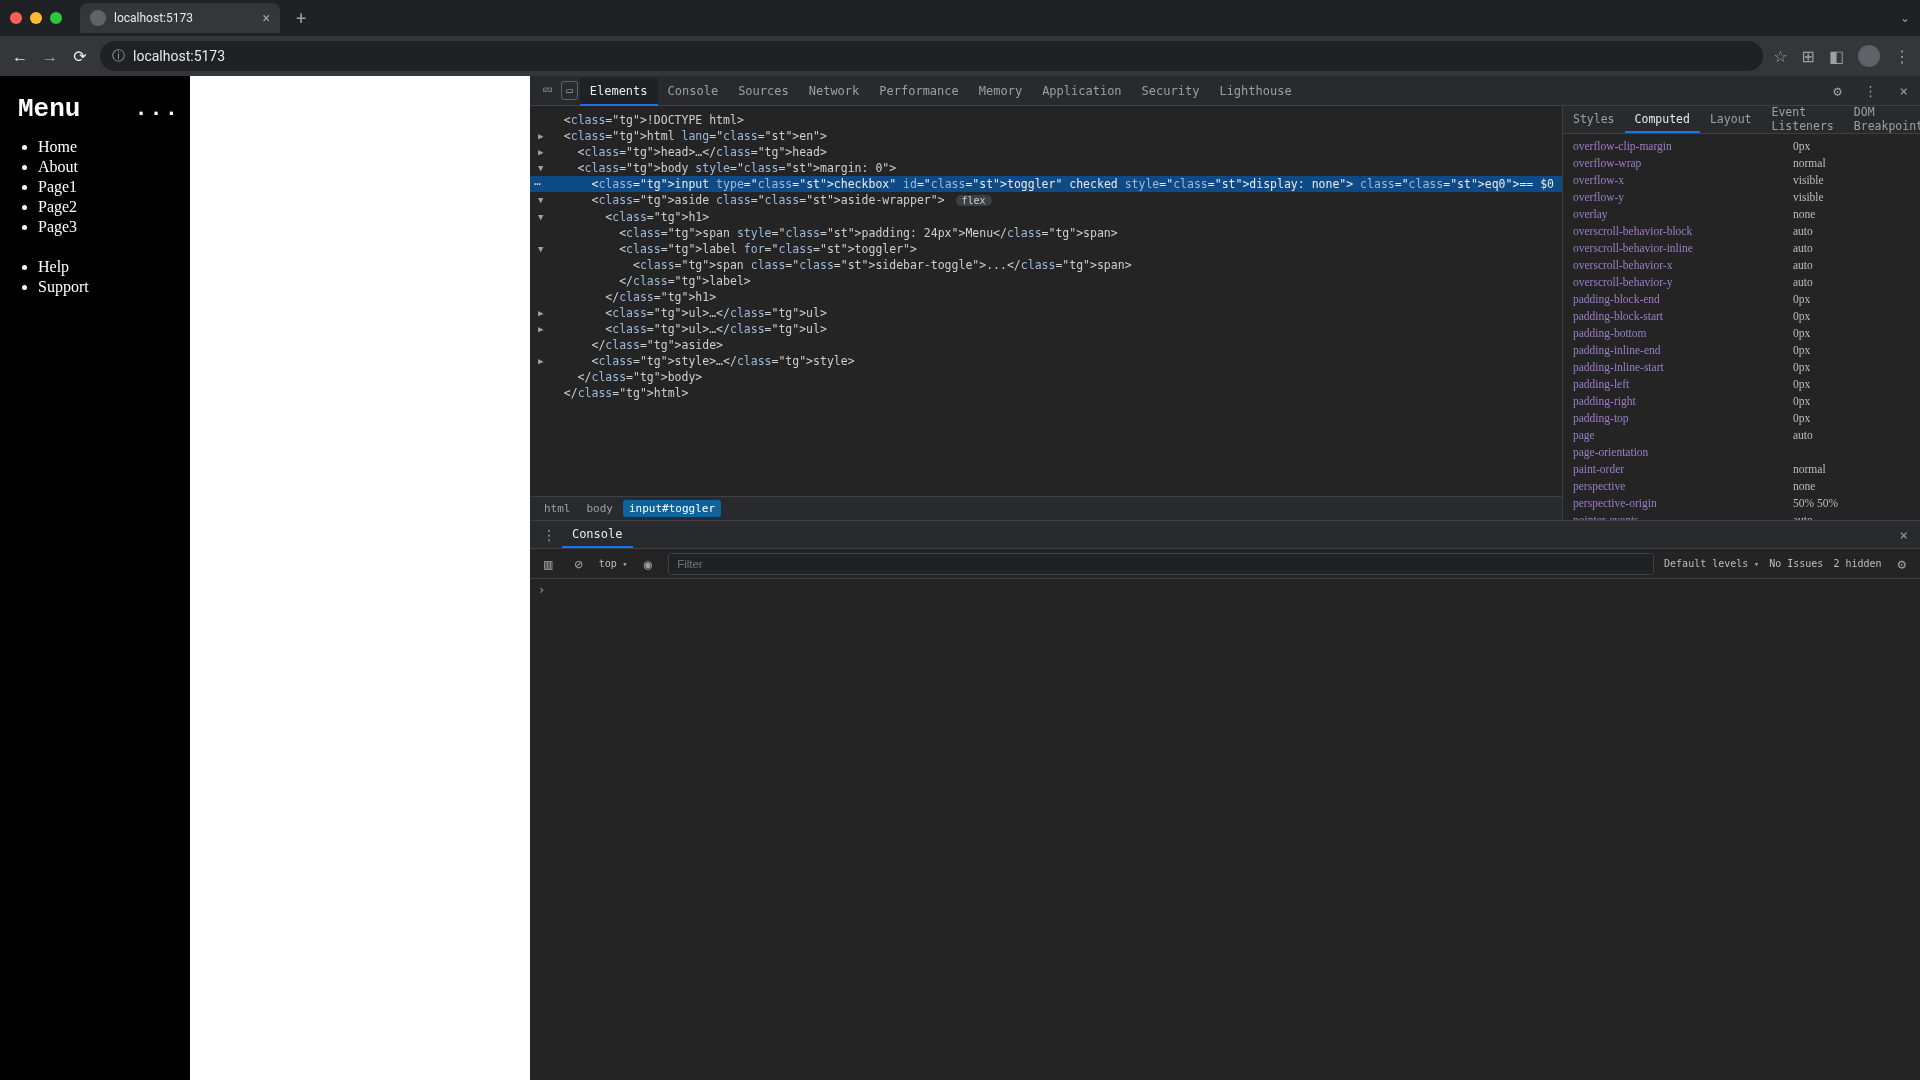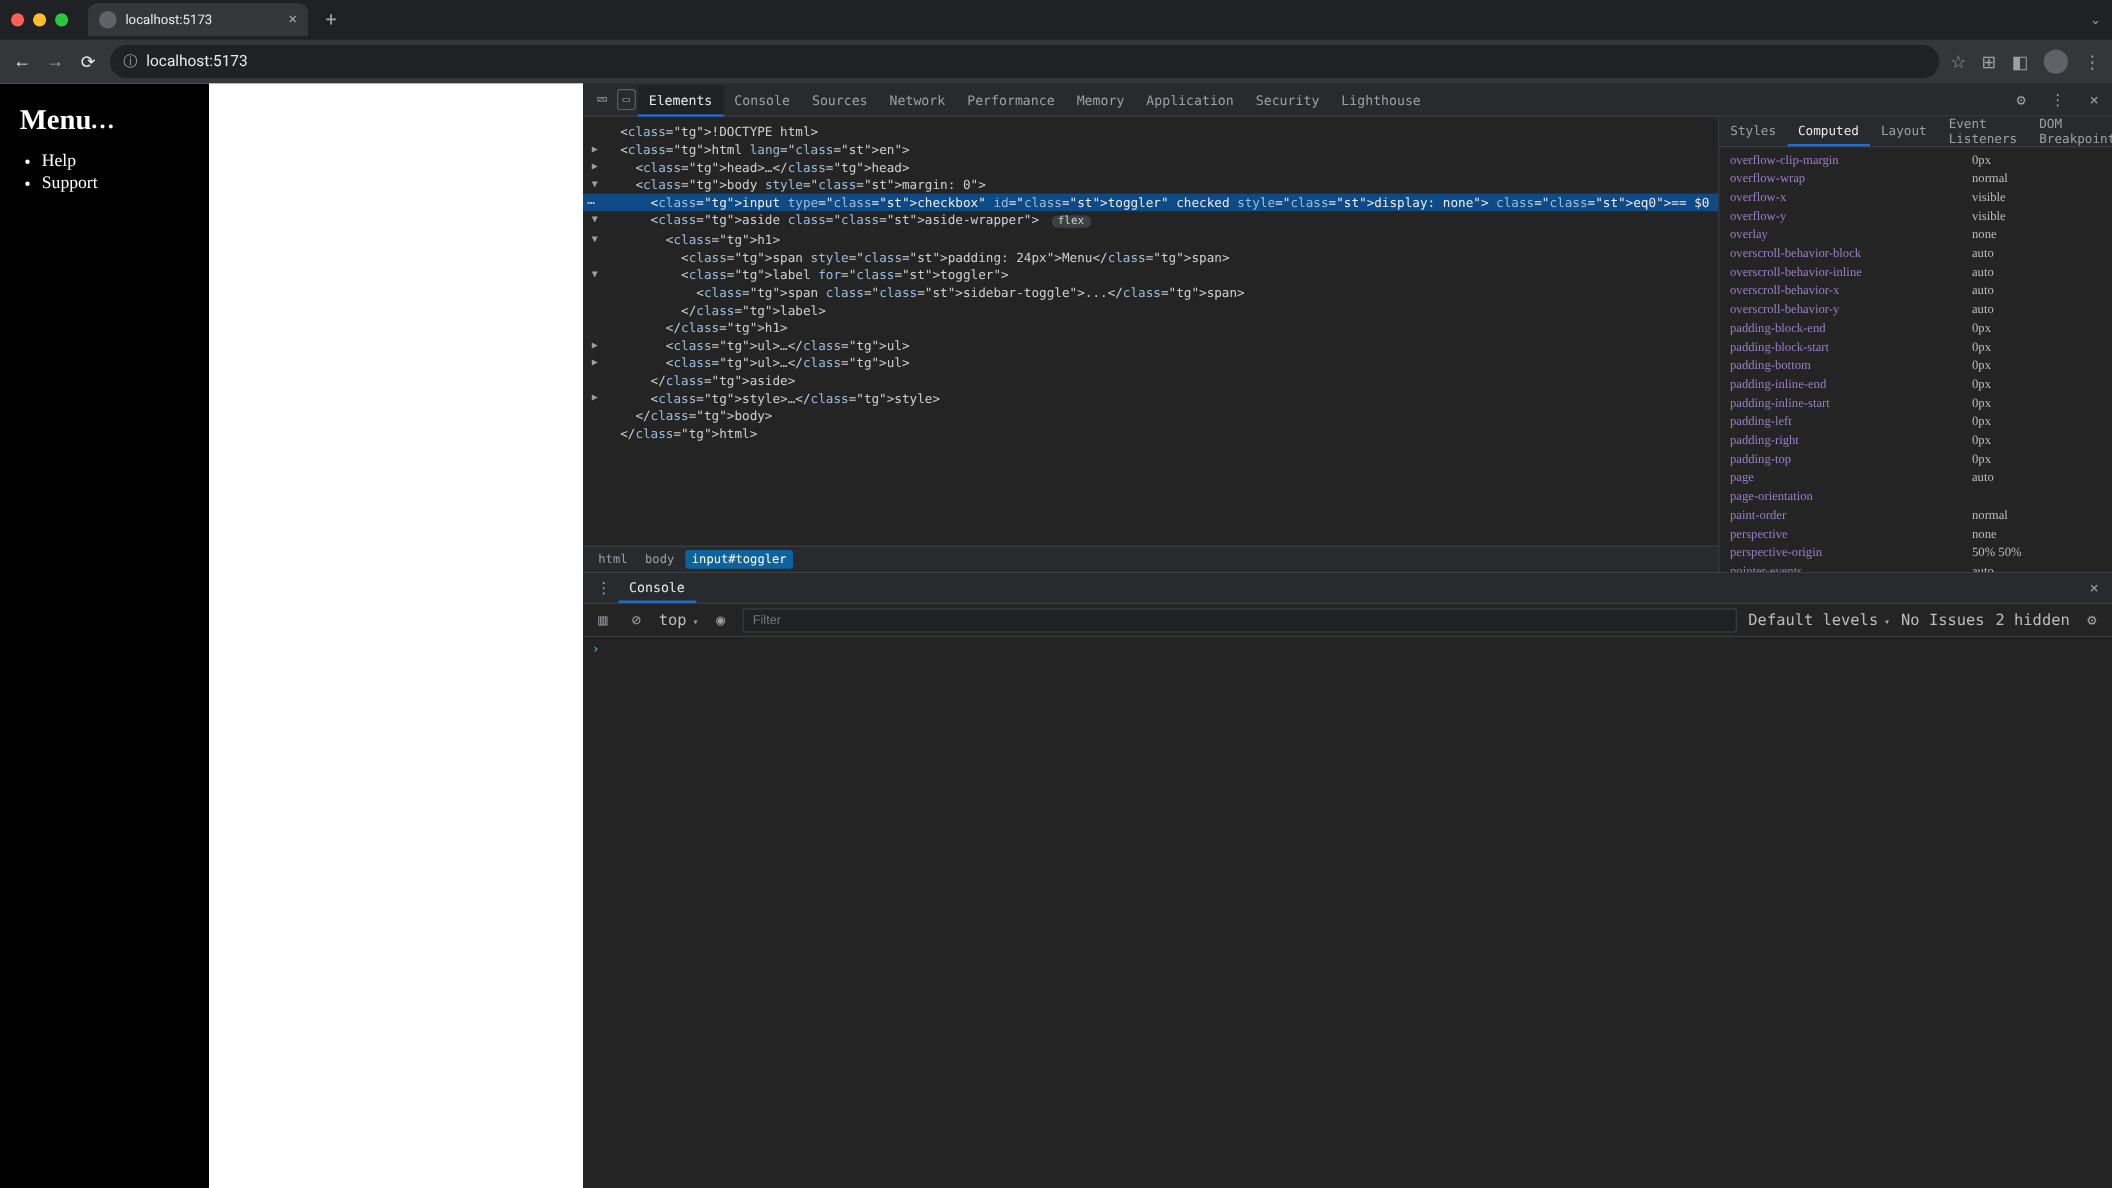--- a/index.html
+++ b/index.html
@@ -45,21 +45,21 @@
   .omni-ico{color:#9aa0a6;font-size:13px;}
   .toolbar-right{display:flex;gap:14px;align-items:center;color:#9aa0a6;font-size:16px;}
   .avatar{width:22px;height:22px;border-radius:50%;background:#5f6368;}
   
   
   .content-row{ display:flex; height: calc(1080px - 76px); }
   
   
   .page { width:582px; background:#fff; display:flex; }
   .sidebar { width:190px; background:#000; color:#fff; padding:14px 10px 20px 18px; font-family: "Times New Roman", serif;}
-  .sidebar h1{ display:flex; align-items:center; margin:4px 0 14px 0; font-size:26px; font-weight:bold;}
+  .sidebar h1{ display:flex; justify-content:space-between; align-items:center; margin:4px 0 14px 0; font-size:26px; font-weight:bold;font-family:Liberation Mono, monospace;}
   .sidebar h1 .dots{letter-spacing:2px; font-size:22px;}
   .sidebar ul{ margin:6px 0 22px 0; padding-left:20px; }
   .sidebar li{ font-size:16px; margin:2px 0; }
   .page-main{flex:1;background:#fff;}
   
   
   .devtools{ flex:1; background:#242424; color:#cfcfcf; display:flex; flex-direction:column; font-family: Menlo, Consolas, monospace; font-size:12px;}
   .dt-tabs{ height:30px; background:#292a2d; display:flex; align-items:center; border-bottom:1px solid #3c4043; padding:0 6px; gap:2px;}
   .dt-tab{ padding:6px 10px; color:#9aa0a6; cursor:pointer; border-bottom:2px solid transparent;}
   .dt-tab.active{ color:#e8eaed; border-bottom:2px solid #1a73e8; background:#202124;}
@@ -94,21 +94,21 @@
   .cprop{color:#9b7fc9;width:210px;}
   .cval{color:#bdbdbd;}
   
   
   .drawer{ height:560px; border-top:1px solid #3c4043; background:#242424; display:flex; flex-direction:column;}
   .drawer-tabs{height:28px;display:flex;align-items:center;background:#292a2d;border-bottom:1px solid #3c4043;padding:0 6px;}
   .drawer-tab{padding:5px 10px;color:#e8eaed;border-bottom:2px solid #1a73e8;font-size:12px;}
   .drawer-close{margin-left:auto;color:#9aa0a6;padding:0 6px;font-size:14px;}
   .drawer-toolbar{height:30px;display:flex;align-items:center;gap:10px;padding:0 8px;border-bottom:1px solid #3c4043;}
   .filter-box{flex:1;background:#202124;border:1px solid #3c4043;border-radius:3px;height:22px;padding:0 8px;color:#9aa0a6;font-size:11.5px;outline:none;}
-  .pill2{font-size:14px;color:#bdbdbd;}
+  .pill2{font-size:10px;color:#bdbdbd;}
   .pill2.caret::after{content:" ▾";color:#9aa0a6;font-size:9px;}
   .drawer-body{flex:1;padding:4px 8px;color:#9aa0a6;}
   .prompt{color:#6fa8dc;}
 </style>
 </head>
 <body>
 
 <div class="viewport">
 
   <div class="chrome-top">
@@ -147,20 +147,27 @@
   </div>
 
   <div class="content-row">
 
     <div class="page">
       <aside class="sidebar">
         <h1>
           <span>Menu</span>
           <span class="dots">...</span>
         </h1>
+        <ul id="nav-primary">
+            <li>Home</li>
+            <li>About</li>
+            <li>Page1</li>
+            <li>Page2</li>
+            <li>Page3</li>
+          </ul>
         <ul id="nav-secondary">
             <li>Help</li>
             <li>Support</li>
           </ul>
       </aside>
       <div class="page-main"></div>
     </div>
 
     <div class="devtools">
       <div class="dt-tabs">

